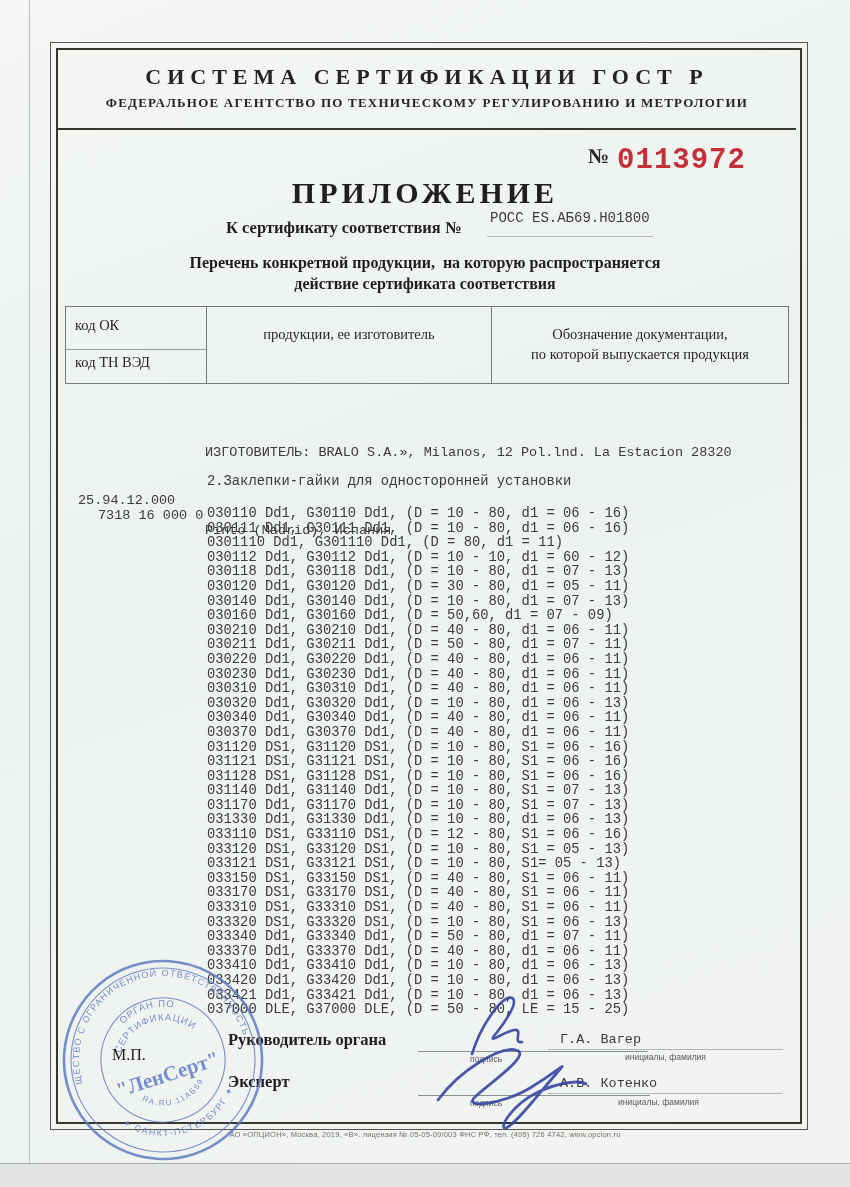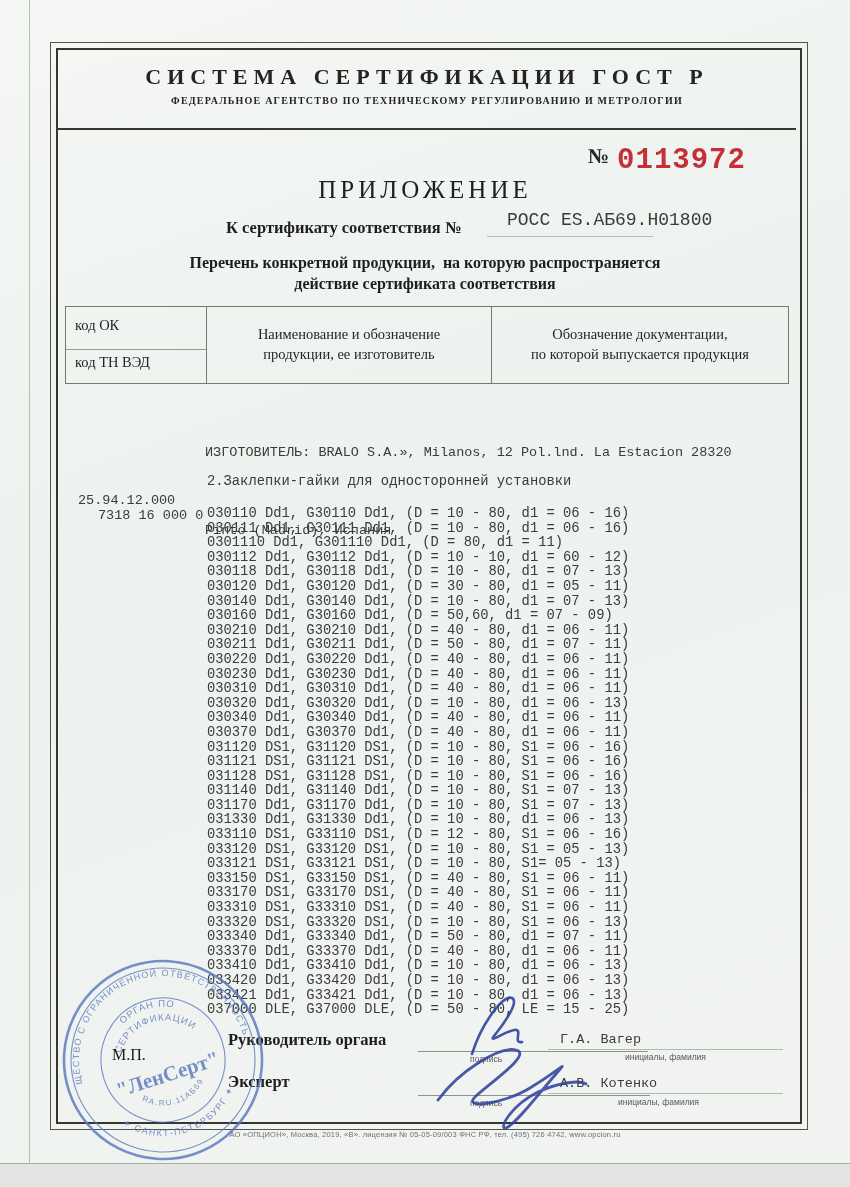--- a/index.html
+++ b/index.html
@@ -12,30 +12,30 @@
   
   #scan-left{left:29px;top:0;width:1px;height:1163px;background:#b7bcb6;}
   #scan-bottom{left:0;top:1163px;width:850px;height:1px;background:#a9aea8;}
   #scan-bottom-strip{left:0;top:1164px;width:850px;height:23px;background:#e2e5e1;}
   
   #frame-outer{left:50px;top:42px;width:756px;height:1086px;border:1px solid #55544e;}
   #frame-inner{left:56px;top:48px;width:742px;height:1072px;border:2px solid #38372f;}
   
   #header-band{left:58px;top:50px;width:738px;height:78px;border-bottom:2px solid #38372f;text-align:center;}
   #cert-title{margin-top:14px;font-size:22px;font-weight:bold;letter-spacing:6px;color:#242422;}
-  #cert-subtitle{margin-top:5px;font-size:10px;font-weight:bold;letter-spacing:1.2px;color:#242422;}
+  #cert-subtitle{margin-top:5px;font-size:13px;font-weight:bold;letter-spacing:1.2px;color:#242422;}
   
   #number-row{left:588px;top:144px;width:200px;height:34px;}
   #number-prefix{font-size:21px;font-weight:bold;color:#2a2a28;vertical-align:top;}
   #number-value{font-family:"Liberation Mono",monospace;font-size:29px;font-weight:bold;
     color:#c53038;letter-spacing:1px;margin-left:8px;}
-  #doc-title{left:0;top:176px;width:850px;text-align:center;font-size:25px;font-weight:normal;letter-spacing:4px;}
+  #doc-title{left:0;top:176px;width:850px;text-align:center;font-size:30px;font-weight:bold;letter-spacing:4px;}
   
   #cert-label{left:226px;top:218px;font-size:16.5px;font-weight:bold;}
-  #cert-value{left:490px;top:210px;font-size:18px;margin-left:17px;}
+  #cert-value{left:490px;top:210px;font-size:14px;}
   #cert-underline{left:487px;top:236px;width:166px;height:1px;background:#b4bab5;}
   
   #purpose-1{left:0;top:254px;width:850px;text-align:center;font-size:16px;font-weight:bold;white-space:pre;}
   #purpose-2{left:0;top:275px;width:850px;text-align:center;font-size:16px;font-weight:bold;}
   
   #head-table{left:65px;top:306px;width:722px;height:76px;border:1px solid #777a74;}
   .tcell{position:absolute;box-sizing:border-box;font-size:14.5px;color:#262624;}
   #cell-ok{left:0;top:4px;width:140px;height:39px;border-bottom:1px solid #9a9d97;padding:6px 0 10px 9px;}
   #cell-tnved{left:0;top:39px;width:140px;height:37px;padding:8px 0 0 9px;}
   #cell-name{left:140px;top:0;width:285px;height:76px;border-left:1px solid #777a74;
@@ -100,21 +100,20 @@
   <div class="abs mono" id="cert-value">РОСС ES.АБ69.Н01800</div>
   <div class="abs" id="cert-underline"></div>
 
   <div class="abs serif" id="purpose-1">Перечень конкретной продукции,  на которую распространяется</div>
   <div class="abs serif" id="purpose-2">действие сертификата соответствия</div>
 
   <div class="abs" id="head-table">
     <div class="tcell serif" id="cell-ok">код ОК</div>
     <div class="tcell serif" id="cell-tnved">код ТН ВЭД</div>
     <div class="tcell serif" id="cell-name">
-      <div>Наименование и обозначение</div>
       <div>продукции, ее изготовитель</div>
     </div>
     <div class="tcell serif" id="cell-doc">
       <div>Обозначение документации,</div>
       <div>по которой выпускается продукция</div>
     </div>
   </div>
 
   <div class="abs mono" id="manufacturer">
     <div>ИЗГОТОВИТЕЛЬ: BRALO S.A.», Milanos, 12 Pol.lnd. La Estacion 28320</div>

